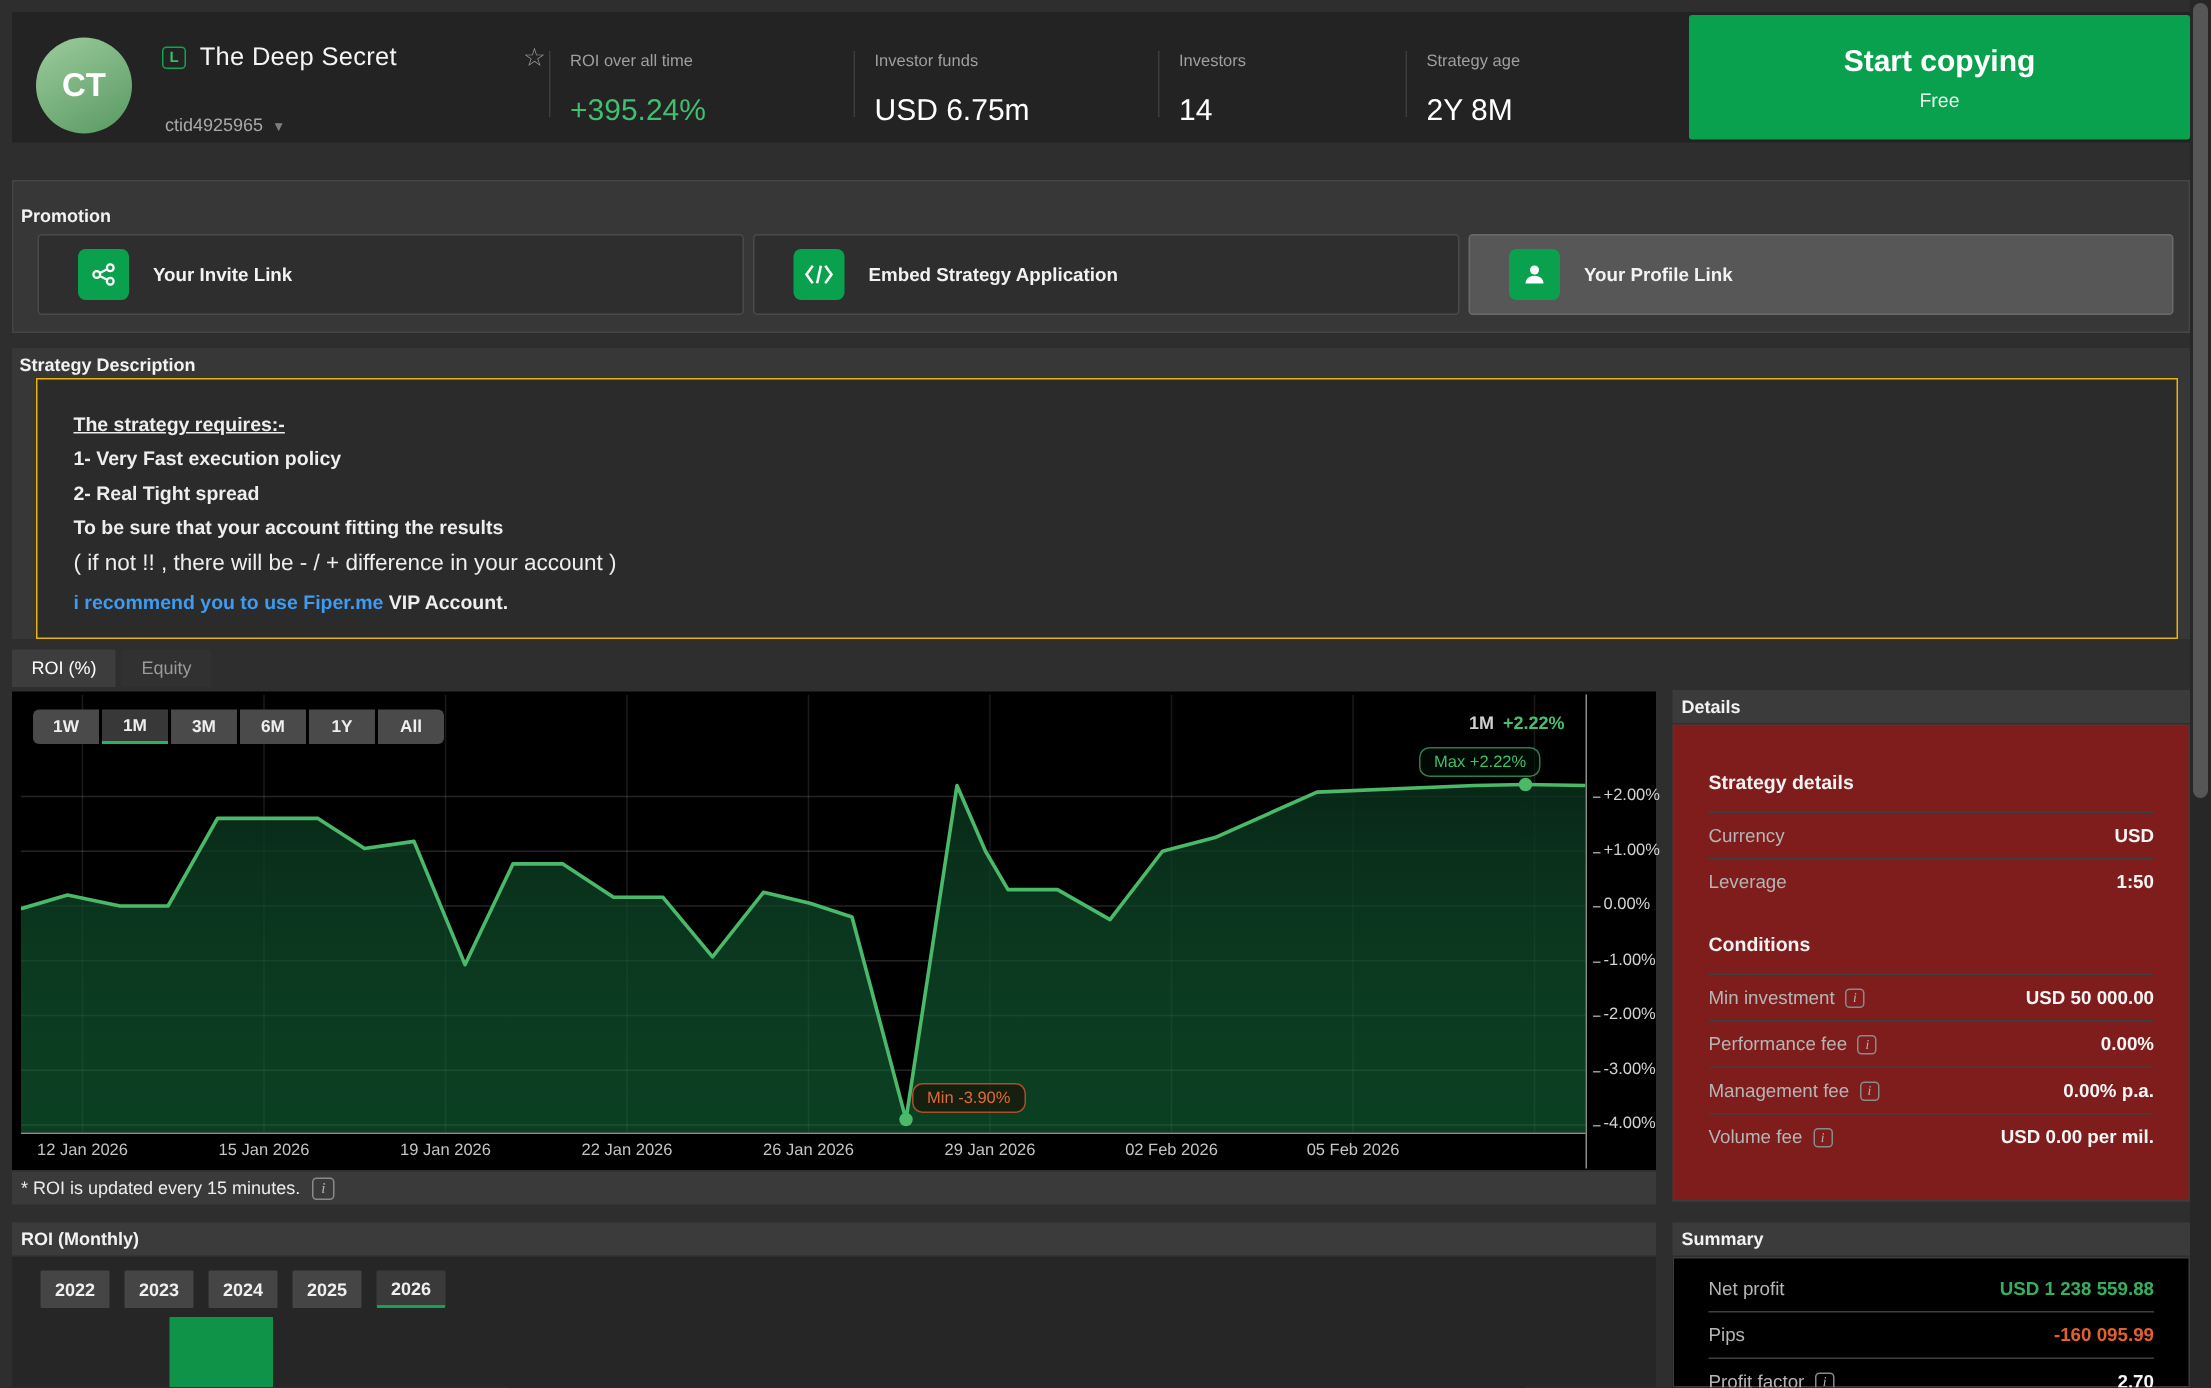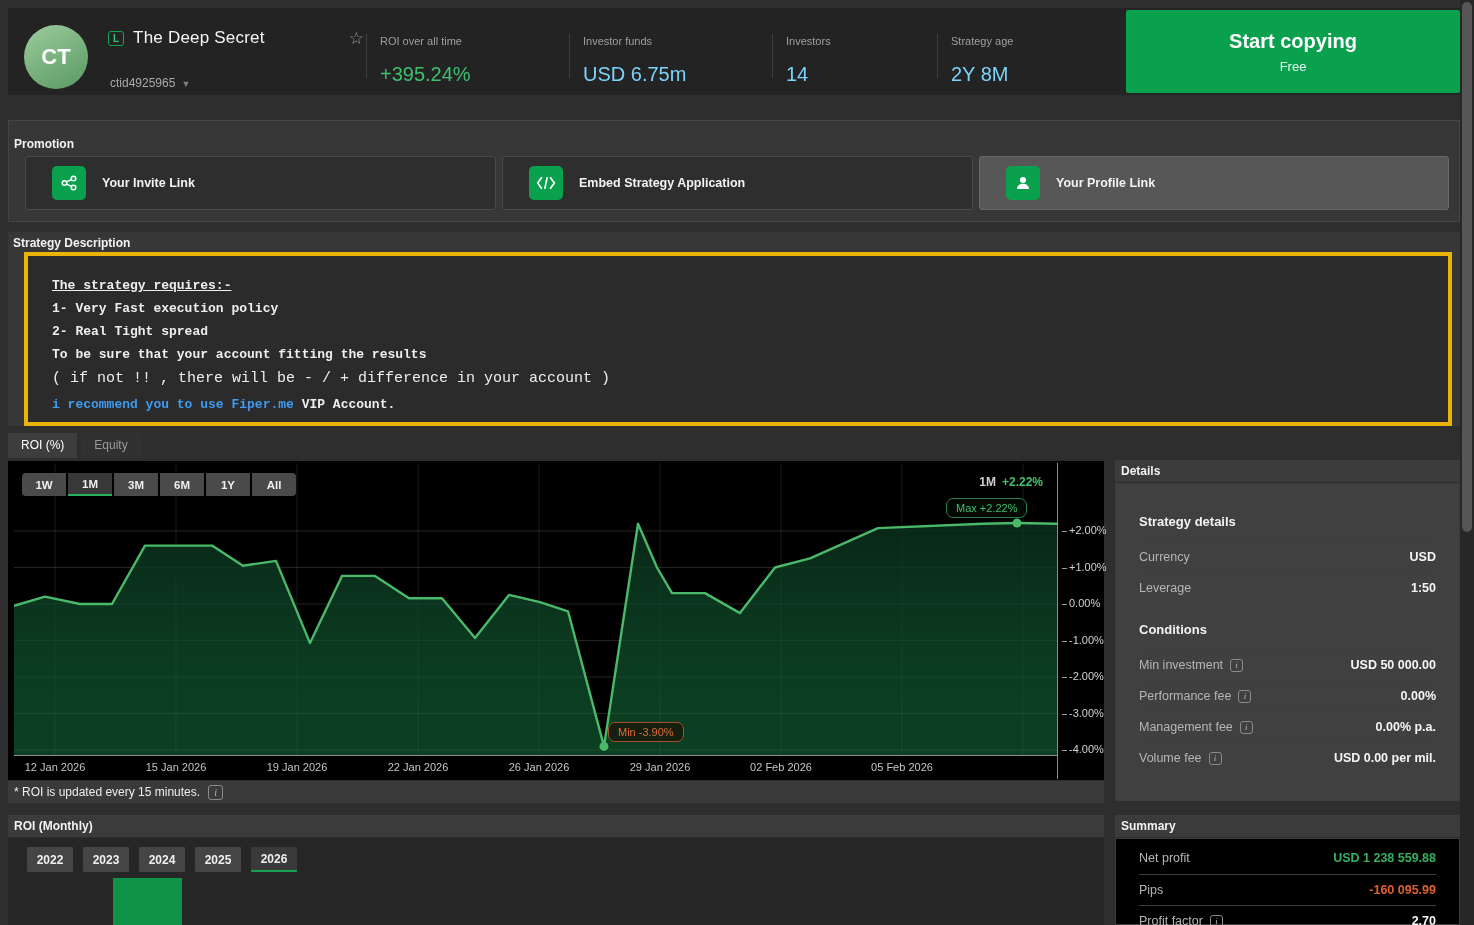--- a/index.html
+++ b/index.html
@@ -19,21 +19,21 @@
   .lbadge { display:inline-block; border:1px solid #13a351; color:#35bf6e; font-size:10px; font-weight:bold;
             padding:1px 4px; border-radius:3px; margin-right:9px; }
   .strategy-title { color:#f5f5f5; font-size:17px; letter-spacing:.2px; }
   .fav-star { margin-left:84px; color:#9a9a9a; font-size:17px; cursor:pointer; line-height:1; }
   .ctid-row { position:absolute; left:102px; top:68px; color:#a9a9a9; font-size:12px; cursor:pointer; }
   .ctid-row .caret { color:#7f7f7f; font-size:9px; margin-left:6px; }
 
   .stat { position:absolute; top:0; height:87px; }
   .stat .divider { position:absolute; left:-14px; top:26px; width:1px; height:44px; background:#3d3d3d; }
   .stat .s-label { position:absolute; top:27px; left:0; font-size:11px; color:#9f9f9f; white-space:nowrap; }
-  .stat .s-value { position:absolute; top:55px; left:0; font-size:20px; color:#7dd3fc; white-space:nowrap; }
+  .stat .s-value { position:absolute; top:55px; left:0; font-size:20px; color:#ffffff; white-space:nowrap; }
   .stat .s-value.green { color:#3fbf6f; }
   .stat1 { left:372px; } .stat2 { left:575px; } .stat3 { left:778px; } .stat4 { left:943px; }
 
   .cta { position:absolute; left:1118px; top:2px; width:334px; height:83px; background:#0aa14e; border:none;
          color:#fff; cursor:pointer; font-family:inherit; border-radius:2px; }
   .cta .cta-main { font-size:20px; font-weight:bold; }
   .cta .cta-sub { font-size:13px; margin-top:6px; color:#e8f7ee; }
   .head-bar { position:absolute; background:#3b3b3b; color:#f2f2f2; font-size:12px; font-weight:bold;
               padding:4px 0 0 6px; }
 
@@ -45,21 +45,21 @@
   .promo-card.hl { background:#575757; border-color:#6a6a6a; }
   .pc1 { left:16px; } .pc2 { left:493px; } .pc3 { left:970px; width:470px; }
   .promo-icon { width:34px; height:34px; background:#0aa14e; border-radius:5px; margin-left:26px;
                 display:flex; align-items:center; justify-content:center; color:#fff; }
   .promo-label { color:#f2f2f2; font-size:12.5px; font-weight:bold; margin-left:16px; }
 
   
   .desc { position:absolute; left:8px; top:232px; width:1452px; height:194px; background:#373737; }
   .desc .d-title { position:absolute; left:5px; top:4px; font-size:12px; font-weight:bold; color:#f2f2f2; }
   .desc-box { position:absolute; left:16px; top:20px; width:1428px; height:174px; background:#2b2b2b;
-              border:4px solid #eab308; padding:22px 0 0 24px;font-family:Liberation Mono, monospace; }
+              border:1px solid #eab308; padding:22px 0 0 24px; }
   .dline { color:#eee; font-size:13px; font-weight:bold; margin-bottom:8px; }
   .dline.u { text-decoration:underline; }
   .dline.big { font-size:15px; font-weight:normal; margin:3px 0 10px 0; }
   .dline .link { color:#3f9bf0; cursor:pointer; }
 
   
   .tabs { position:absolute; left:8px; top:433px; display:flex; }
   .tab { padding:5px 13px 6px 13px; font-size:12px; cursor:pointer; }
   .tab.active { background:#3d3d3d; color:#fff; }
   .tab.inactive { background:#313131; color:#9a9a9a; margin-left:4px; }
@@ -103,26 +103,26 @@
   .monthly-head { left:8px; top:815px; width:1096px; height:22px; }
   .monthly-panel { position:absolute; left:8px; top:838px; width:1096px; height:87px; background:#262626; }
   .ybtns { position:absolute; left:19px; top:9px; display:flex; gap:10px; }
   .ybtn { width:46px; height:25px; background:#454545; color:#efefef; font-size:12px; font-weight:bold;
           display:flex; align-items:center; justify-content:center; cursor:pointer; border-radius:1px; }
   .ybtn.active { background:#3a3a3a; border-bottom:2px solid #15a254; }
   #monthly-bar { position:absolute; background:#0e9348; top:40px; height:47px; }
 
   
   .details-head { left:1115px; top:460px; width:345px; height:22px; }
-  .details-panel { position:absolute; left:1115px; top:483px; width:345px; height:318px; background:#404040;
+  .details-panel { position:absolute; left:1115px; top:483px; width:345px; height:318px; background:#7f1d1d;
                    border:1px solid #3c3c3c; padding:0 23px; }
   .dp-h { color:#f2f2f2; font-size:13px; font-weight:bold; }
   .dp-h.first { margin:30px 0 12px 0; }
   .dp-h.second { margin:19px 0 12px 0; }
-  .drow { display:flex; justify-content:space-between; align-items:flex-start; padding:8px 0; border-top:1px solid #3e3e3e;
+  .drow { display:flex; justify-content:space-between; align-items:flex-end; padding:8px 0; border-top:1px solid #3e3e3e;
           font-size:12.5px; min-height:31px; }
   .drow .lab { color:#b5b5b5; display:flex; align-items:center; }
   .drow .val { color:#f5f5f5; font-weight:bold; }
   .summary-head { left:1115px; top:815px; width:345px; height:22px; }
   .summary-panel { position:absolute; left:1115px; top:838px; width:345px; height:87px; background:#000000;
                    border:1px solid #3c3c3c; padding:4px 23px 0 23px; }
   .summary-panel .drow:first-child { border-top:none; }
   .val.green { color:#35b05f; }
   .val.orange { color:#e0612f; }
 </style>

